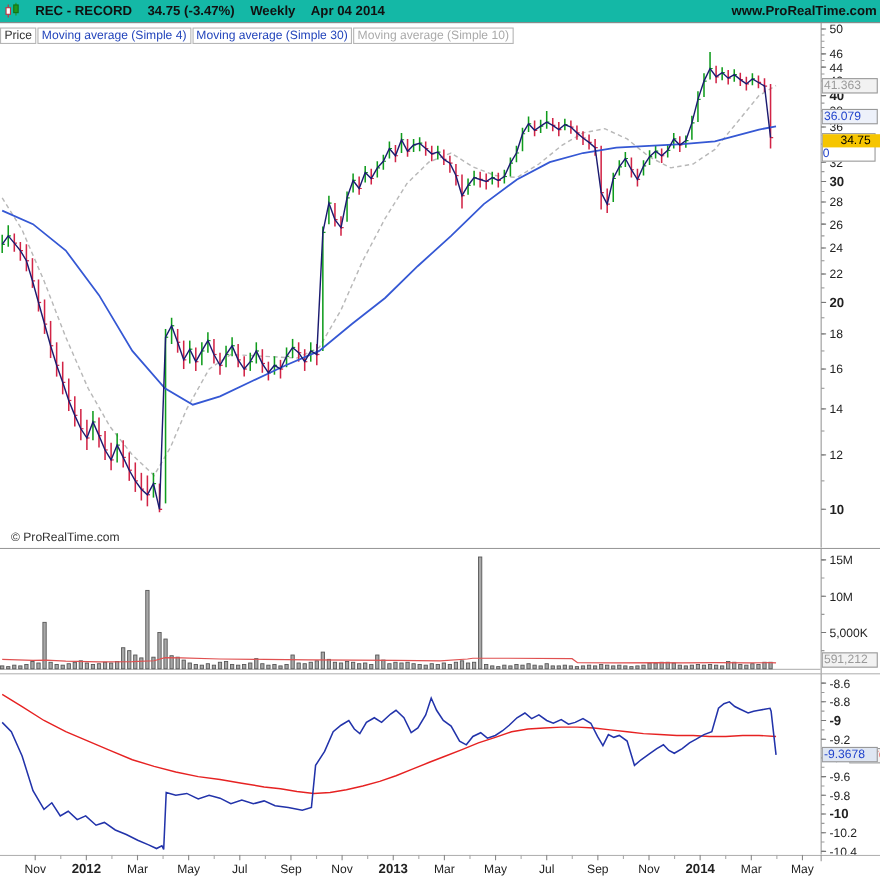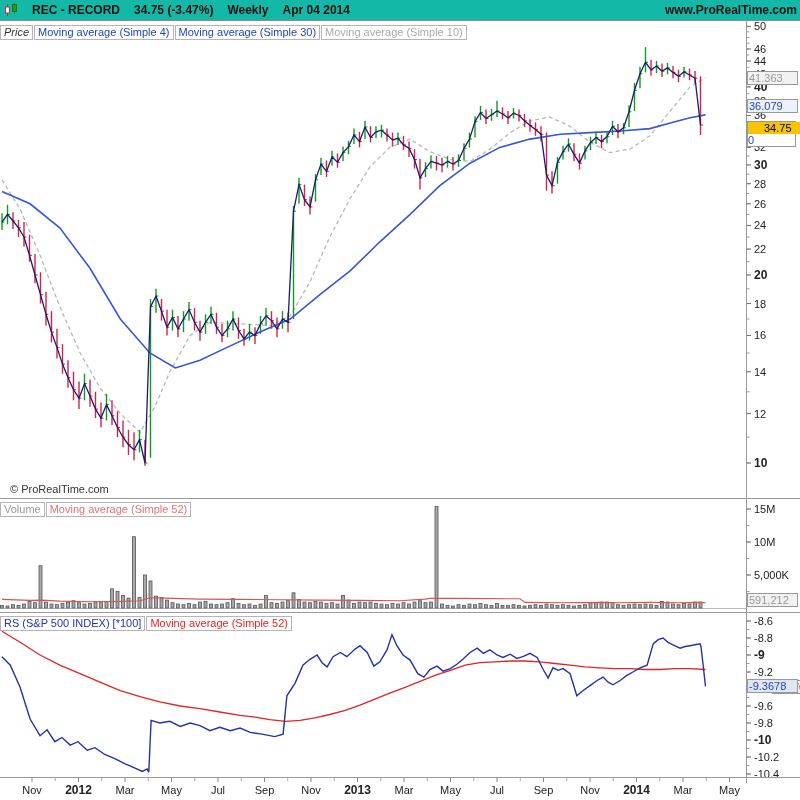--- a/index.html
+++ b/index.html
@@ -381,21 +381,21 @@
       <line x1="684" y1="50.739263554029435" x2="686.4" y2="50.739263554029435" stroke="#0f9c1c" stroke-width="1.1"></line>
       <line x1="689.5" y1="47.55121276794307" x2="689.5" y2="59.20789830312128" stroke="#d22446" stroke-width="1.4"></line>
       <line x1="689.5" y1="53.96522308531826" x2="691.9" y2="53.96522308531826" stroke="#d22446" stroke-width="1.1"></line>
       <line x1="695" y1="50.09864932485448" x2="695" y2="62.536774423280576" stroke="#d22446" stroke-width="1.4"></line>
       <line x1="695" y1="57.230003758956514" x2="697.4" y2="57.230003758956514" stroke="#d22446" stroke-width="1.1"></line>
       <line x1="700.5" y1="55.26642462040388" x2="700.5" y2="114.01772244514405" stroke="#d22446" stroke-width="1.4"></line>
       <line x1="700.5" y1="104.0788821134696" x2="702.9" y2="104.0788821134696" stroke="#d22446" stroke-width="1.1"></line>
       <polyline points="2.0,170.5 30.0,182.8 59.8,206.8 90.0,247.3 120.3,298.0 149.9,332.0 175.3,346.9 200.0,339.3 230.3,324.9 259.9,311.1 290.2,298.0 319.9,273.6 350.1,249.9 379.9,220.8 410.1,193.4 439.8,164.6 470.0,142.2 499.8,126.4 530.0,118.1 560.3,113.2 590.0,111.6 620.2,110.0 649.9,107.6 670.3,102.1 690.0,96.8 705.5,93.9" fill="none" stroke="#3558d4" stroke-width="1.6"></polyline>
       <polyline points="2.0,201.1 7.5,193.4 13.0,200.0 18.5,206.8 24.0,216.0 29.5,234.3 35.0,254.0 40.5,273.6 46.0,293.3 51.5,311.1 57.0,326.6 62.5,343.1 68.0,356.6 73.5,368.8 79.0,377.2 84.5,362.6 90.0,375.0 95.5,388.1 101.0,397.1 106.5,383.6 112.0,394.8 117.5,406.5 123.0,416.2 128.5,423.7 134.0,428.8 139.5,418.6 145.0,442.0 150.5,285.6 156.0,275.1 161.5,290.2 167.0,306.1 172.5,296.5 178.0,307.8 183.5,298.0 189.0,288.6 194.5,301.3 200.0,311.1 205.5,301.3 211.0,293.3 216.5,306.1 222.0,314.5 227.5,307.8 233.0,298.0 238.5,309.5 244.0,317.9 249.5,311.1 255.0,314.5 260.5,302.9 266.0,294.9 271.5,299.6 277.0,307.8 282.5,298.0 288.0,301.3 293.5,190.2 299.0,163.6 304.5,178.6 310.0,185.9 315.5,158.8 321.0,143.1 326.5,150.4 332.0,135.9 337.5,141.3 343.0,131.6 348.5,125.6 354.0,114.0 359.5,120.6 365.0,106.0 370.5,116.5 376.0,110.8 381.5,109.2 387.0,114.0 392.5,118.9 398.0,117.3 403.5,123.9 409.0,127.3 414.5,138.6 420.0,156.9 425.5,147.6 431.0,140.4 436.5,142.2 442.0,144.0 447.5,140.4 453.0,143.1 458.5,139.5 464.0,127.3 469.5,118.1 475.0,100.6 480.5,91.5 486.0,97.5 491.5,93.7 497.0,90.0 502.5,93.0 508.0,96.8 513.5,92.2 519.0,94.5 524.5,99.8 530.0,104.5 535.5,108.4 541.0,113.2 546.5,154.1 552.0,164.6 557.5,141.3 563.0,130.7 568.5,123.1 574.0,133.3 579.5,142.2 585.0,129.9 590.5,121.4 596.0,116.5 601.5,120.6 607.0,115.6 612.5,105.3 618.0,110.8 623.5,106.8 629.0,90.7 634.5,69.3 640.0,52.7 645.5,41.3 651.0,48.8 656.5,45.0 662.0,50.1 667.5,46.9 673.0,51.4 678.5,55.3 684.0,50.7 689.5,54.0 695.0,57.2 700.5,104.1" fill="none" stroke="#1b1b70" stroke-width="1.3"></polyline>
     </svg>
-  <div class="legend" id="priceLegend" style="top:22px"><span class="lgi" style="color: rgb(51, 51, 51); font-style: italic;">Price</span><span class="lgi" style="color: rgb(34, 68, 187);">Moving average (Simple 4)</span><span class="lgi" style="color: rgb(34, 68, 187);">Moving average (Simple 30)</span><span class="lgi" style="color: rgb(170, 170, 170);">Moving average (Simple 10)</span></div>
+  <div class="legend" id="priceLegend" style="top:22px"><span class="lgi" style="color: rgb(51, 51, 51);">Price</span><span class="lgi" style="color: rgb(34, 68, 187);">Moving average (Simple 4)</span><span class="lgi" style="color: rgb(34, 68, 187);">Moving average (Simple 30)</span><span class="lgi" style="color: rgb(170, 170, 170);">Moving average (Simple 10)</span></div>
   <div id="copyright">© ProRealTime.com</div>
 
   <div class="vbox" id="ma10box" style="top:71px;color:#999;"><span>41.363</span></div>
   <div class="vbox" id="ma30box" style="top:99px;color:#2244cc;background:#edf1fa;"><span>36.079</span></div>
   <div class="vbox" id="lastbox" style="top:121px;">
     <span class="yl">34.75</span><span class="rem">0</span>
   </div>
 
   <svg id="volSvg" width="800" height="114" viewBox="0 0 800 114" style="top:498px">
       <line x1="0" y1="0.5" x2="800" y2="0.5" stroke="#999"></line>
@@ -536,21 +536,20 @@
       <rect x="660.5" y="103.4" width="3" height="6.599999999999994" fill="#a8a8a8" stroke="#555555" stroke-width="0.8"></rect>
       <rect x="666" y="104.06" width="3" height="5.939999999999998" fill="#a8a8a8" stroke="#555555" stroke-width="0.8"></rect>
       <rect x="671.5" y="106.04" width="3" height="3.9599999999999937" fill="#a8a8a8" stroke="#555555" stroke-width="0.8"></rect>
       <rect x="677" y="106.7" width="3" height="3.299999999999997" fill="#a8a8a8" stroke="#555555" stroke-width="0.8"></rect>
       <rect x="682.5" y="105.38" width="3" height="4.6200000000000045" fill="#a8a8a8" stroke="#555555" stroke-width="0.8"></rect>
       <rect x="688" y="106.04" width="3" height="3.9599999999999937" fill="#a8a8a8" stroke="#555555" stroke-width="0.8"></rect>
       <rect x="693.5" y="104.06" width="3" height="5.939999999999998" fill="#a8a8a8" stroke="#555555" stroke-width="0.8"></rect>
       <rect x="699" y="104.06" width="3" height="5.939999999999998" fill="#a8a8a8" stroke="#555555" stroke-width="0.8"></rect>
       <polyline points="2.0,101.4 30.0,102.4 42.1,102.1 59.8,103.1 90.0,103.7 120.3,103.4 140.1,102.7 149.9,99.8 164.8,100.1 200.0,101.1 240.1,101.4 279.8,101.8 319.9,102.1 360.0,102.4 400.2,102.7 425.0,101.1 429.9,100.4 460.1,100.4 520.1,100.8 525.0,104.4 560.3,104.7 599.9,104.4 620.2,104.7 649.9,104.4 680.1,104.7 700.0,104.4 705.5,104.7" fill="none" stroke="#e05050" stroke-width="1.1"></polyline>
     </svg>
-  <div class="legend" id="volLegend" style="top:499px"><span class="lgi" style="color: rgb(153, 153, 153);">Volume</span><span class="lgi" style="color: rgb(232, 114, 114);">Moving average (Simple 52)</span></div>
   <div class="vbox" id="volbox" style="top:593px;color:#999;"><span>591,212</span></div>
 
   <svg id="rsSvg" width="800" height="165" viewBox="0 0 800 165" style="top:612px">
       <line x1="0" y1="0.5" x2="800" y2="0.5" stroke="#999"></line>
       <line x1="746.5" y1="0" x2="746.5" y2="165" stroke="#999"></line>
       <line x1="746.5" y1="9" x2="749.5" y2="9" stroke="#999"></line>
       <line x1="746.5" y1="17.49999999999997" x2="749.5" y2="17.49999999999997" stroke="#999"></line>
       <line x1="746.5" y1="26.000000000000092" x2="749.5" y2="26.000000000000092" stroke="#999"></line>
       <line x1="746.5" y1="34.50000000000006" x2="749.5" y2="34.50000000000006" stroke="#999"></line>
       <line x1="746.5" y1="43.00000000000003" x2="749.5" y2="43.00000000000003" stroke="#999"></line>
@@ -584,21 +583,20 @@
       <text x="754" y="115.00000000000009" font-size="11" font-weight="normal" fill="#222" font-family="&quot;Liberation Sans&quot;,sans-serif">-9.8</text>
       <line x1="746.5" y1="128.00000000000003" x2="751" y2="128.00000000000003" stroke="#777"></line>
       <text x="754" y="132.00000000000003" font-size="12" font-weight="bold" fill="#222" font-family="&quot;Liberation Sans&quot;,sans-serif">-10</text>
       <line x1="746.5" y1="144.99999999999997" x2="751" y2="144.99999999999997" stroke="#777"></line>
       <text x="754" y="148.99999999999997" font-size="11" font-weight="normal" fill="#222" font-family="&quot;Liberation Sans&quot;,sans-serif">-10.2</text>
       <line x1="746.5" y1="162.00000000000006" x2="751" y2="162.00000000000006" stroke="#777"></line>
       <text x="754" y="166.00000000000006" font-size="11" font-weight="normal" fill="#222" font-family="&quot;Liberation Sans&quot;,sans-serif">-10.4</text>
       <polyline points="2.0,19.2 20.1,30.3 40.0,43.0 59.8,53.2 80.1,61.7 99.9,70.2 120.3,78.7 140.1,84.7 159.8,89.8 180.2,94.0 200.0,96.6 219.8,100.0 240.1,103.4 255.0,105.1 269.9,107.6 285.3,109.3 300.1,108.4 314.9,105.9 329.8,102.5 345.2,98.3 360.0,93.2 374.9,87.2 389.8,81.2 405.1,75.3 420.0,69.4 434.9,63.4 450.3,58.3 465.1,53.2 480.0,50.7 494.8,49.8 510.2,49.0 525.0,49.0 539.9,49.8 554.8,51.5 570.1,53.2 585.0,54.9 599.9,55.8 615.3,56.6 630.1,56.6 645.0,57.5 659.8,57.5 675.2,56.6 690.0,56.6 705.5,57.5" fill="none" stroke="#e62222" stroke-width="1.3"></polyline>
       <polyline points="2.0,44.7 10.3,53.2 20.1,75.3 30.0,106.8 40.0,123.7 47.1,117.8 54.8,129.7 62.0,125.5 70.2,133.1 77.9,129.7 87.3,138.2 94.9,135.7 104.8,142.5 114.8,146.7 125.2,151.8 135.1,156.1 142.3,159.4 147.2,156.9 148.8,160.3 151.1,108.4 159.8,111.0 169.8,109.3 180.2,114.4 190.1,111.0 200.0,113.6 209.9,118.7 219.8,115.3 230.3,118.7 240.1,116.1 250.1,120.4 262.1,122.1 274.8,124.6 283.1,122.1 286.9,83.8 295.1,71.1 302.9,53.2 310.0,47.3 317.1,43.0 322.1,50.7 327.1,54.9 333.1,44.7 340.3,40.5 346.9,44.7 355.1,37.1 360.0,33.7 367.2,40.5 373.8,54.1 379.9,49.8 387.0,37.9 392.0,22.6 396.9,33.7 403.0,43.0 410.1,48.1 417.8,61.7 423.9,65.1 429.9,57.5 437.0,54.1 443.1,59.1 450.3,56.6 456.9,52.3 462.9,47.3 470.0,40.5 477.2,36.2 483.3,41.3 489.9,37.9 497.0,43.0 503.0,45.5 510.2,42.2 516.8,46.4 522.9,44.7 530.0,41.3 537.1,45.5 543.2,57.5 548.1,65.9 553.1,55.8 558.0,58.3 563.0,56.6 570.1,61.7 576.8,83.8 582.8,78.7 590.0,73.6 597.1,68.5 603.1,65.1 608.1,70.2 613.0,72.8 620.2,68.5 626.8,63.4 632.9,60.0 640.0,55.8 647.1,53.2 653.2,31.9 658.1,27.7 663.1,26.0 668.0,30.3 673.0,32.8 680.1,36.2 685.1,34.5 690.0,33.7 695.0,32.8 700.0,31.9 701.0,34.5 705.5,74.3" fill="none" stroke="#2233aa" stroke-width="1.4"></polyline>
     </svg>
-  <div class="legend" id="rsLegend" style="top:613px"><span class="lgi" style="color: rgb(34, 51, 187);">RS (S&amp;P 500 INDEX) [*100]</span><span class="lgi" style="color: rgb(238, 34, 34);">Moving average (Simple 52)</span></div>
   <div class="vbox" id="rsmabox" style="top:680px;color:#e62222;margin-left:25px;"><span>-9.1706</span></div>
   <div class="vbox" id="rsbox" style="top:679px;color:#2244cc;background:#dfe6f2;"><span>-9.3678</span></div>
 
   <svg id="timeSvg" width="800" height="23" viewBox="0 0 800 23" style="top:777px">
       <line x1="0" y1="0.5" x2="800" y2="0.5" stroke="#999"></line>
       <line x1="746.5" y1="0" x2="746.5" y2="6" stroke="#999"></line>
       <line x1="32" y1="0" x2="32" y2="5" stroke="#888"></line>
       <line x1="55.25" y1="0" x2="55.25" y2="4" stroke="#aaa"></line>
       <text x="32" y="17" text-anchor="middle" font-size="11" font-weight="normal" fill="#222" font-family="&quot;Liberation Sans&quot;,sans-serif">Nov</text>
       <line x1="78.5" y1="0" x2="78.5" y2="5" stroke="#888"></line>

